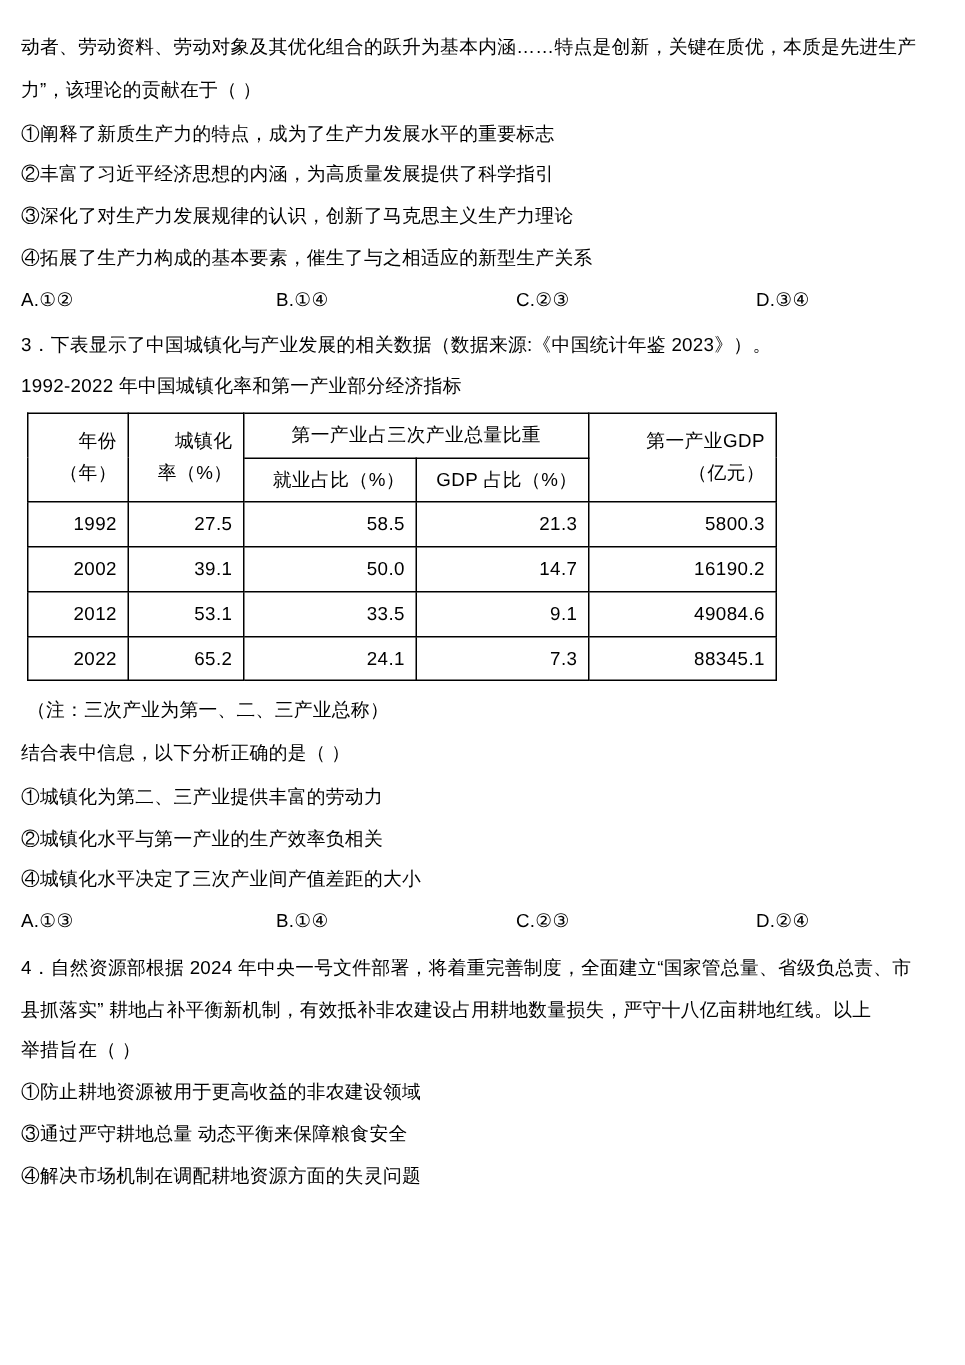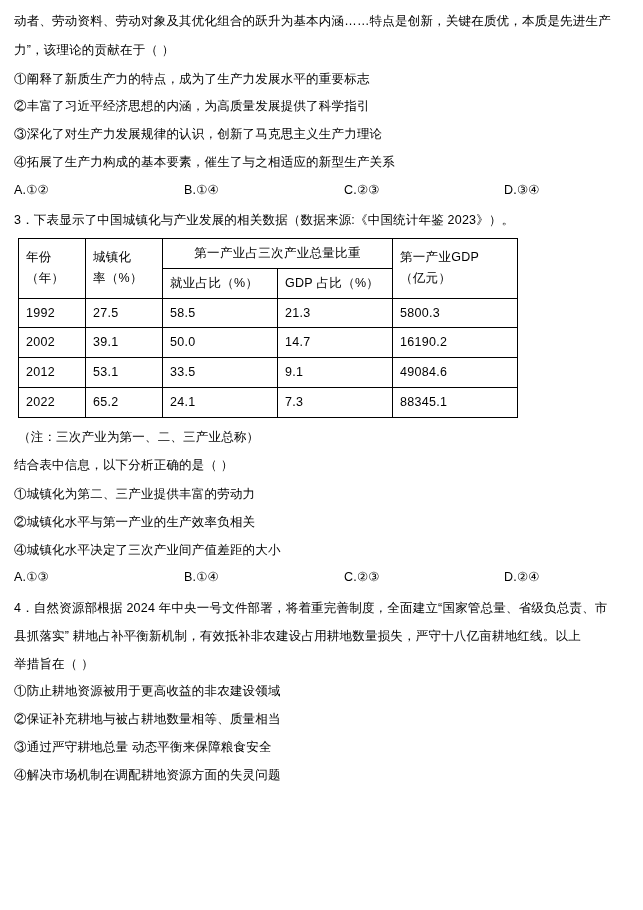--- a/index.html
+++ b/index.html
@@ -10,21 +10,21 @@
   body {
     width: 643px;
     height: 910px;
     font-family: "Liberation Sans", sans-serif;
     color: #000000;
     font-size: 12.5px;
     line-height: 1.5;
     overflow: hidden;
   }
   .page {
-    padding: 12px 14px 0 14px;
+    padding: 22px 14px 0 14px;
     box-sizing: border-box;
     width: 643px;
   }
   .ptext {
     margin: 0 0 10px 0;
     text-align: justify;
     letter-spacing: 0.2px;
   }
   .ptext.tight {
     margin-bottom: 9px;
@@ -56,21 +56,21 @@
   }
   table.data {
     border-collapse: collapse;
     margin: 0 0 10px 4px;
     font-size: 12.5px;
   }
   table.data td, table.data th {
     border: 1px solid #000;
     padding: 5px 7px;
     font-weight: normal;
-    text-align: left;
+    text-align: right;
     vertical-align: middle;
     letter-spacing: 0.3px;
   }
   td.c-year { width: 52px; text-align: left; }
   td.c-urban { width: 62px; }
   td.c-emp { width: 100px; }
   td.c-gdp { width: 100px; }
   td.c-abs { width: 110px; }
   .th-center { text-align: center !important; }
   .cell-two-line { line-height: 1.7; }
@@ -94,20 +94,21 @@
     <div class="answer-row">
       <span class="ans-a">A.①②</span>
       <span class="ans-b">B.①④</span>
       <span class="ans-c">C.②③</span>
       <span class="ans-d">D.③④</span>
     </div>
   </div>
 
   <div>
     <p class="qnum">3．下表显示了中国城镇化与产业发展的相关数据（数据来源:《中国统计年鉴 2023》）。</p>
+    <p class="table-caption">1992-2022 年中国城镇化率和第一产业部分经济指标</p>
 
     <table class="data">
       <tbody>
         <tr>
           <td class="c-year cell-two-line" rowspan="2">
             <div>年份</div>
             <div>（年）</div>
           </td>
           <td class="c-urban cell-two-line" rowspan="2">
             <div>城镇化</div>
@@ -166,18 +167,17 @@
       <span class="ans-c">C.②③</span>
       <span class="ans-d">D.②④</span>
     </div>
   </div>
 
   <div>
     <p class="ptext tight">4．自然资源部根据 2024 年中央一号文件部署，将着重完善制度，全面建立“国家管总量、省级负总责、市</p>
     <p class="ptext tight">县抓落实”   耕地占补平衡新机制，有效抵补非农建设占用耕地数量损失，严守十八亿亩耕地红线。以上</p>
     <p class="ptext tight">举措旨在（    ）</p>
     <p class="opt">①防止耕地资源被用于更高收益的非农建设领域</p>
-    <p class="opt">②保证补充耕地与被占耕地数量相等、质量相当</p>
     <p class="opt">③通过严守耕地总量   动态平衡来保障粮食安全</p>
     <p class="opt">④解决市场机制在调配耕地资源方面的失灵问题</p>
   </div>
 
 </div>
 
 </body></html>

